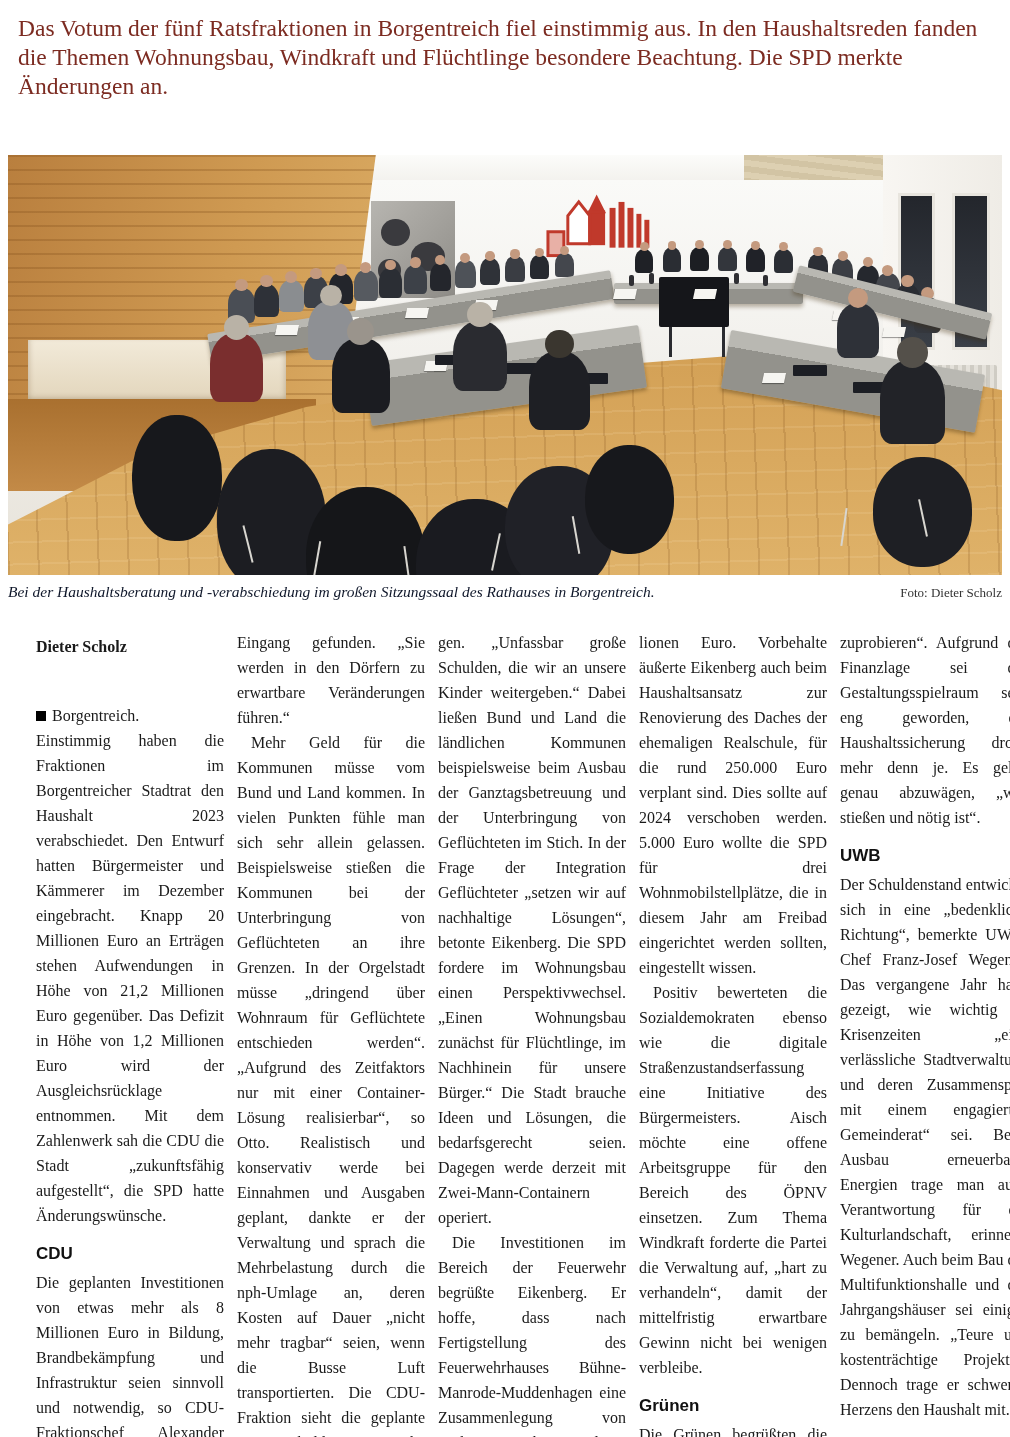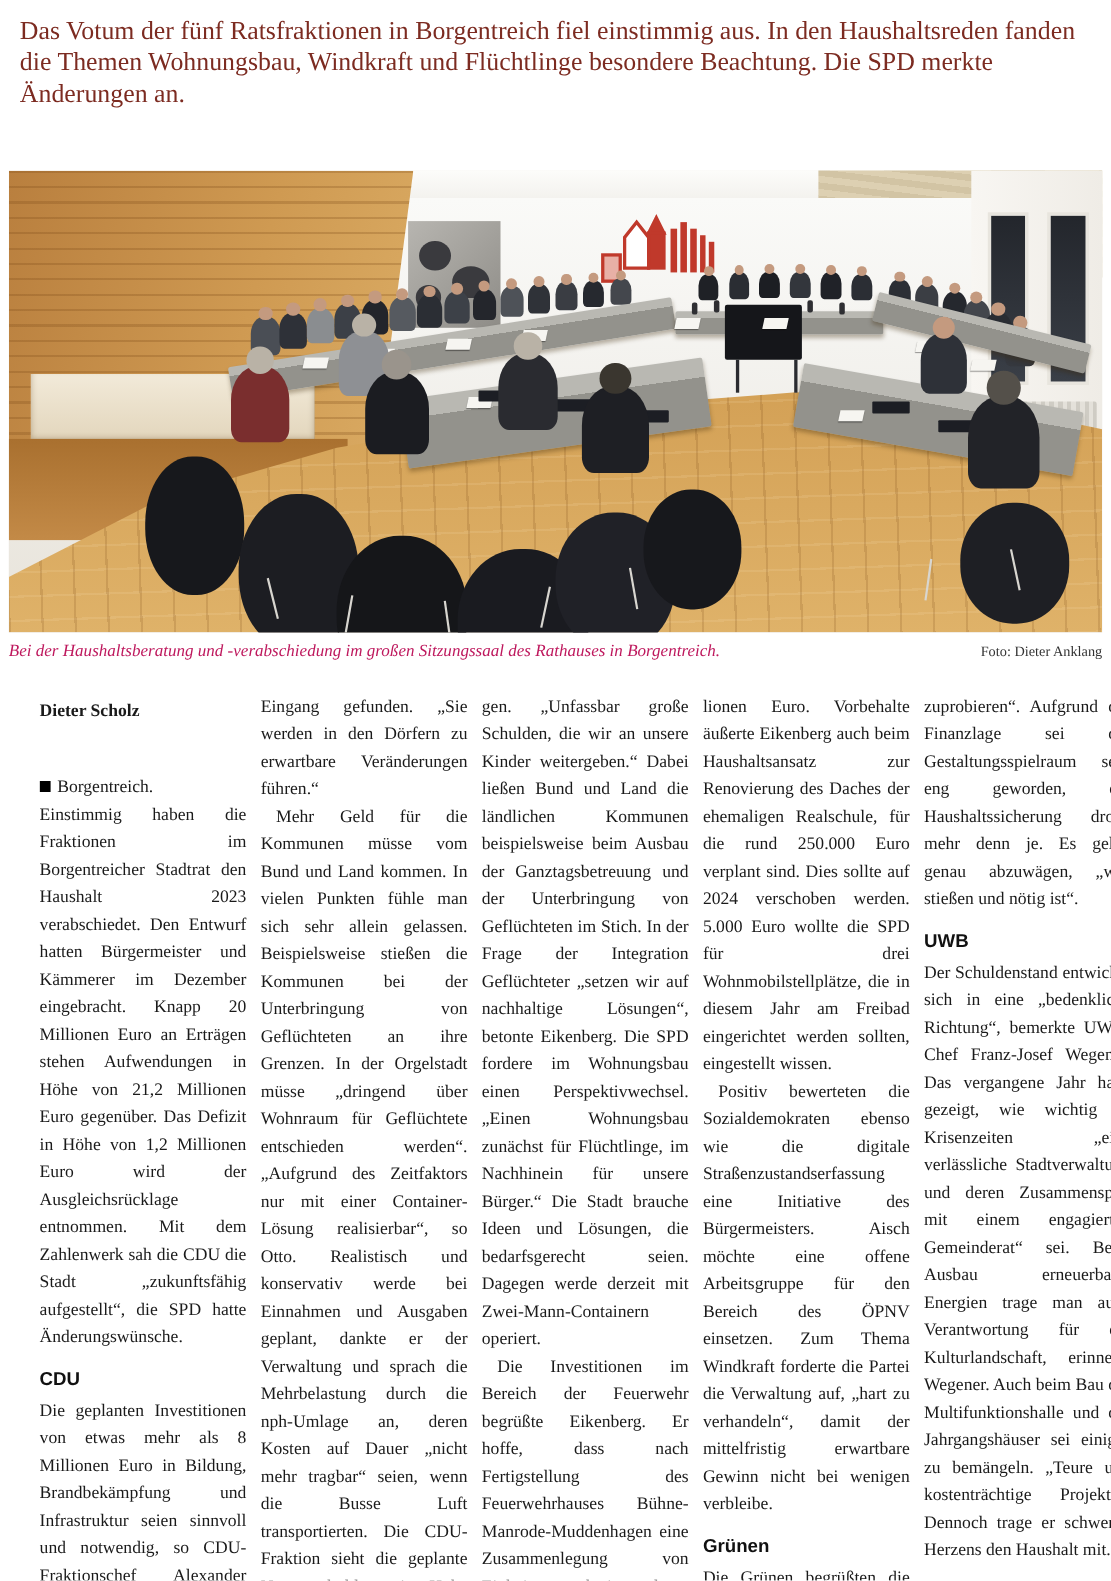--- a/index.html
+++ b/index.html
@@ -41,21 +41,21 @@
   .sign{background:#f6f5f1;box-shadow:0 1px 1px rgba(0,0,0,.4);}
   .laptop{background:#1c1e24;border-radius:1px;}
   .person{pointer-events:none;}
   .person .head{position:absolute;border-radius:50%;}
   .person .torso{position:absolute;border-radius:45% 45% 18% 18%;}
   .jacket{border-radius:48%;}
   .chairleg{width:2px;background:#d8d6d0;}
 
   
   .caption-row{position:absolute;left:8px;top:583px;width:994px;display:flex;justify-content:space-between;align-items:baseline;}
-  .caption{font-style:italic;font-size:15.5px;color:#be185d;}
+  .caption{font-style:italic;font-size:15.5px;color:#0f172a;}
   .credit{font-size:13px;color:#333;}
 
   
   .article{position:absolute;left:8px;top:630px;width:994px;height:807px;display:flex;gap:13px;overflow:hidden;margin-left:28px;}
   .col{width:188px;flex:0 0 188px;font-size:16px;line-height:25px;text-align:justify;hyphens:auto;-webkit-hyphens:auto;}
   .col .byline{font-weight:bold;font-size:16px;margin:4px 0 44px;text-align:left;}
   .col h3{font-family:"Liberation Sans","DejaVu Sans",sans-serif;font-size:17px;margin:13px 0 4px;text-align:left;color:#111;}
   .col p{margin:0;}
   .col p.indent{text-indent:14px;}
   .sq{display:inline-block;width:10px;height:10px;background:#000;margin-right:6px;}
@@ -276,21 +276,21 @@
         <div class="chairleg" style="left: 40%; top: 93%; height: 9%; transform: rotate(-8deg); position: absolute;"></div>
         <div class="chairleg" style="left: 49%; top: 90%; height: 9%; transform: rotate(12deg); position: absolute;"></div>
         <div class="chairleg" style="left: 57%; top: 86%; height: 9%; transform: rotate(-10deg); position: absolute;"></div>
         <div class="chairleg" style="left: 84%; top: 84%; height: 9%; transform: rotate(8deg); position: absolute;"></div>
         <div class="chairleg" style="left: 92%; top: 82%; height: 9%; transform: rotate(-12deg); position: absolute;"></div>
       </div>
   </div>
 
   <div class="caption-row">
     <span class="caption">Bei der Haushaltsberatung und -verabschiedung im großen Sitzungssaal des Rathauses in Borgentreich.</span>
-    <span class="credit">Foto: Dieter Anklang</span>
+    <span class="credit">Foto: Dieter Scholz</span>
   </div>
 
   <div class="article" id="article">
       <div class="col">
         <div class="byline">Dieter Scholz</div>
         <p><span class="sq"></span><span class="loc">Borgentreich. </span> Einstimmig haben die Fraktionen im Borgentreicher Stadtrat den Haushalt 2023 verabschiedet. Den Entwurf hatten Bürgermeister und Kämmerer im Dezember eingebracht. Knapp 20 Millionen Euro an Erträgen stehen Aufwendungen in Höhe von 21,2 Millionen Euro gegenüber. Das Defizit in Höhe von 1,2 Millionen Euro wird der Ausgleichsrücklage entnommen. Mit dem Zahlenwerk sah die CDU die Stadt „zukunftsfähig aufgestellt“, die SPD hatte Änderungswünsche.</p>
         <h3>CDU</h3>
         <p class="">Die geplanten Investitionen von etwas mehr als 8 Millionen Euro in Bildung, Brandbekämpfung und Infrastruktur seien sinnvoll und notwendig, so CDU-Fraktionschef Alexander Otto. „Ein weiteres Mal eine Rekordinvestition in Erhalt und Ausbau.“ Erfreulich sei, dass sich der Leerstand in den Ortsteilen und der Kernstadt verbessert habe. Jungen Familien müssten neue Wohngebiete erschlossen werden, die Verwaltung und Ortsvorsteher bereits planten. Doch bleibe eine Ausweisung mit Blick auf die aktuelle Lage in der Bauwirtschaft, auf Inflation und Zinsen oftmals Zukunftsmusik, da die Aussicht auf den Verkauf von Grundstücken fehle. Trotz der angespannten finanziellen Situation hätten die meisten Wünsche der Ortsvorsteher im Etat</p>
       </div>
       <div class="col">

